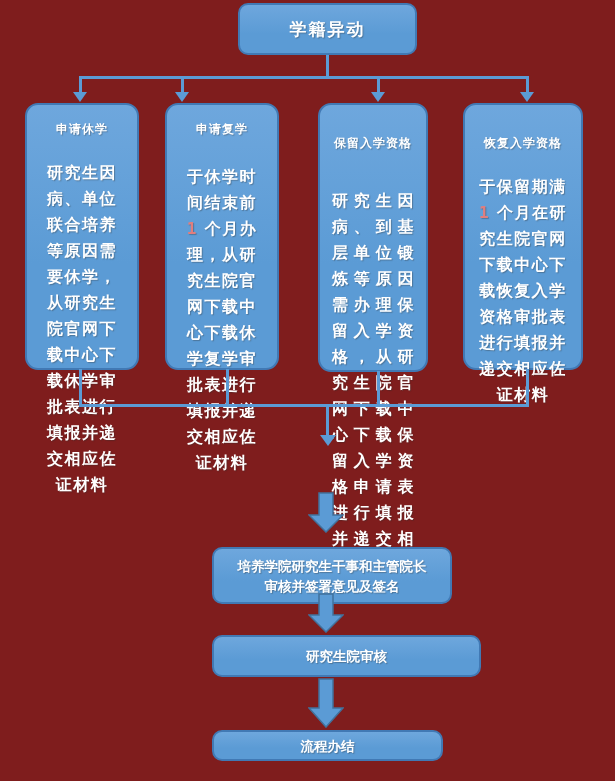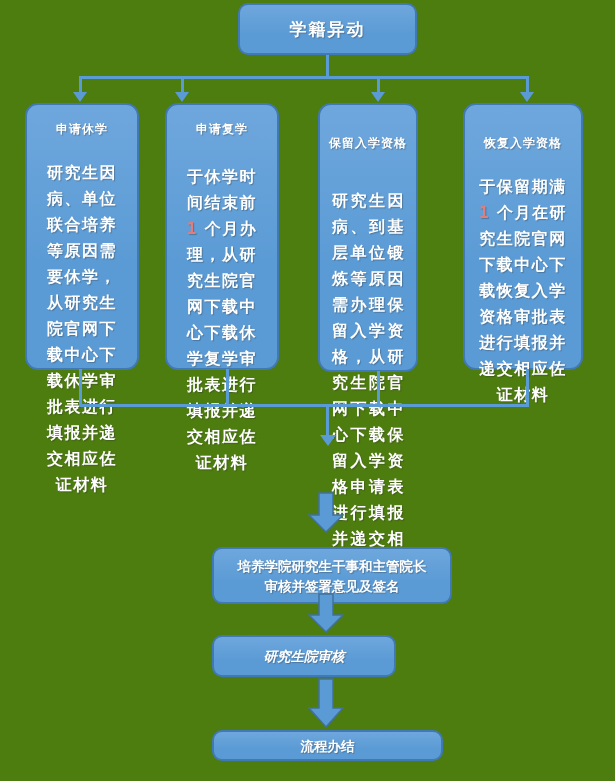--- a/index.html
+++ b/index.html
@@ -1,17 +1,17 @@
 <!DOCTYPE html>
 <html><head>
 <meta charset="utf-8">
 <style>
   html,body{margin:0;padding:0;background:#ffffff;}
   #canvas{
-    position:relative;width:615px;height:781px;background:#4d7c0f;overflow:hidden;
+    position:relative;width:615px;height:781px;background:#7f1d1d;overflow:hidden;
     font-family:"DejaVu Sans","Liberation Sans",sans-serif;
   }
   .box{
     position:absolute;box-sizing:border-box;
     background:linear-gradient(180deg,#6ea7dd 0%,#5b9bd5 55%,#549150 0%,#5b9bd5 100%);
     background:linear-gradient(180deg,#6ea7dd 0%,#5b9bd5 60%);
     border:2px solid #4179b4;color:#ffffff;font-weight:bold;
     text-shadow:1px 1px 1px rgba(50,50,50,0.35);
     display:flex;flex-direction:column;align-items:center;
   }
@@ -58,21 +58,21 @@
   <div class="box col-box" style="left:25px;top:103px;width:114px;height:267px;padding-top:16px;">
     <div class="col-head">申请休学</div>
     <div class="col-body" style="margin-top:22px;">研究生因病、单位联合培养等原因需要休学，从研究生院官网下载中心下载休学审批表进行填报并递交相应佐证材料</div>
   </div>
 
   <div class="box col-box" style="left:165px;top:103px;width:114px;height:267px;padding-top:16px;">
     <div class="col-head">申请复学</div>
     <div class="col-body" style="margin-top:26px;"><span>于休学时间结束前 </span><span class="num">1</span><span> 个月办理，从研究生院官网下载中心下载休学复学审批表进行填报并递交相应佐证材料</span></div>
   </div>
 
-  <div class="box col-box" style="left:318px;top:103px;width:100px;height:269px;padding-top:30px;">
+  <div class="box col-box" style="left:318px;top:103px;width:110px;height:269px;padding-top:30px;">
     <div class="col-head">保留入学资格</div>
     <div class="col-body justify" style="margin-top:36px;">研究生因病、到基层单位锻炼等原因需办理保留入学资格，从研究生院官网下载中心下载保留入学资格申请表进行填报并递交相应佐证材料</div>
   </div>
 
   <div class="box col-box" style="left:463px;top:103px;width:120px;height:267px;padding-top:30px;">
     <div class="col-head">恢复入学资格</div>
     <div class="col-body" style="margin-top:22px;"><span>于保留期满 </span><span class="num">1</span><span> 个月在研究生院官网下载中心下载恢复入学资格审批表进行填报并递交相应佐证材料</span></div>
   </div>
 
   <div class="vline" style="left:79px;top:369px;width:3px;height:38px;"></div>
@@ -90,21 +90,21 @@
 
   <div class="box step-box" style="left:212px;top:535px;width:240px;height:57px;margin-top:12px;">
     <span class="step-line">培养学院研究生干事和主管院长</span>
     <span class="step-line">审核并签署意见及签名</span>
   </div>
 
   <svg class="blockarrow" style="left:308px;top:593px;" width="36" height="40" viewBox="0 0 36 40" preserveAspectRatio="none">
     <polygon points="11,1 25,1 25,22 35,22 18,39 1,22 11,22" fill="#5b9bd5" stroke="#41719c" stroke-width="1.5"></polygon>
   </svg>
 
-  <div class="box step-box" style="left:212px;top:635px;width:184px;height:42px;font-style:italic;">
+  <div class="box step-box" style="left:212px;top:635px;width:269px;height:42px;">
     <span>研究生院审核</span>
   </div>
 
   <svg class="blockarrow" style="left:308px;top:678px;" width="36" height="50" viewBox="0 0 36 50" preserveAspectRatio="none">
     <polygon points="11,1 25,1 25,30 35,30 18,49 1,30 11,30" fill="#5b9bd5" stroke="#41719c" stroke-width="1.5"></polygon>
   </svg>
 
   <div class="box step-box" style="left:212px;top:730px;width:231px;height:31px;">
     <span>流程办结</span>
   </div>

